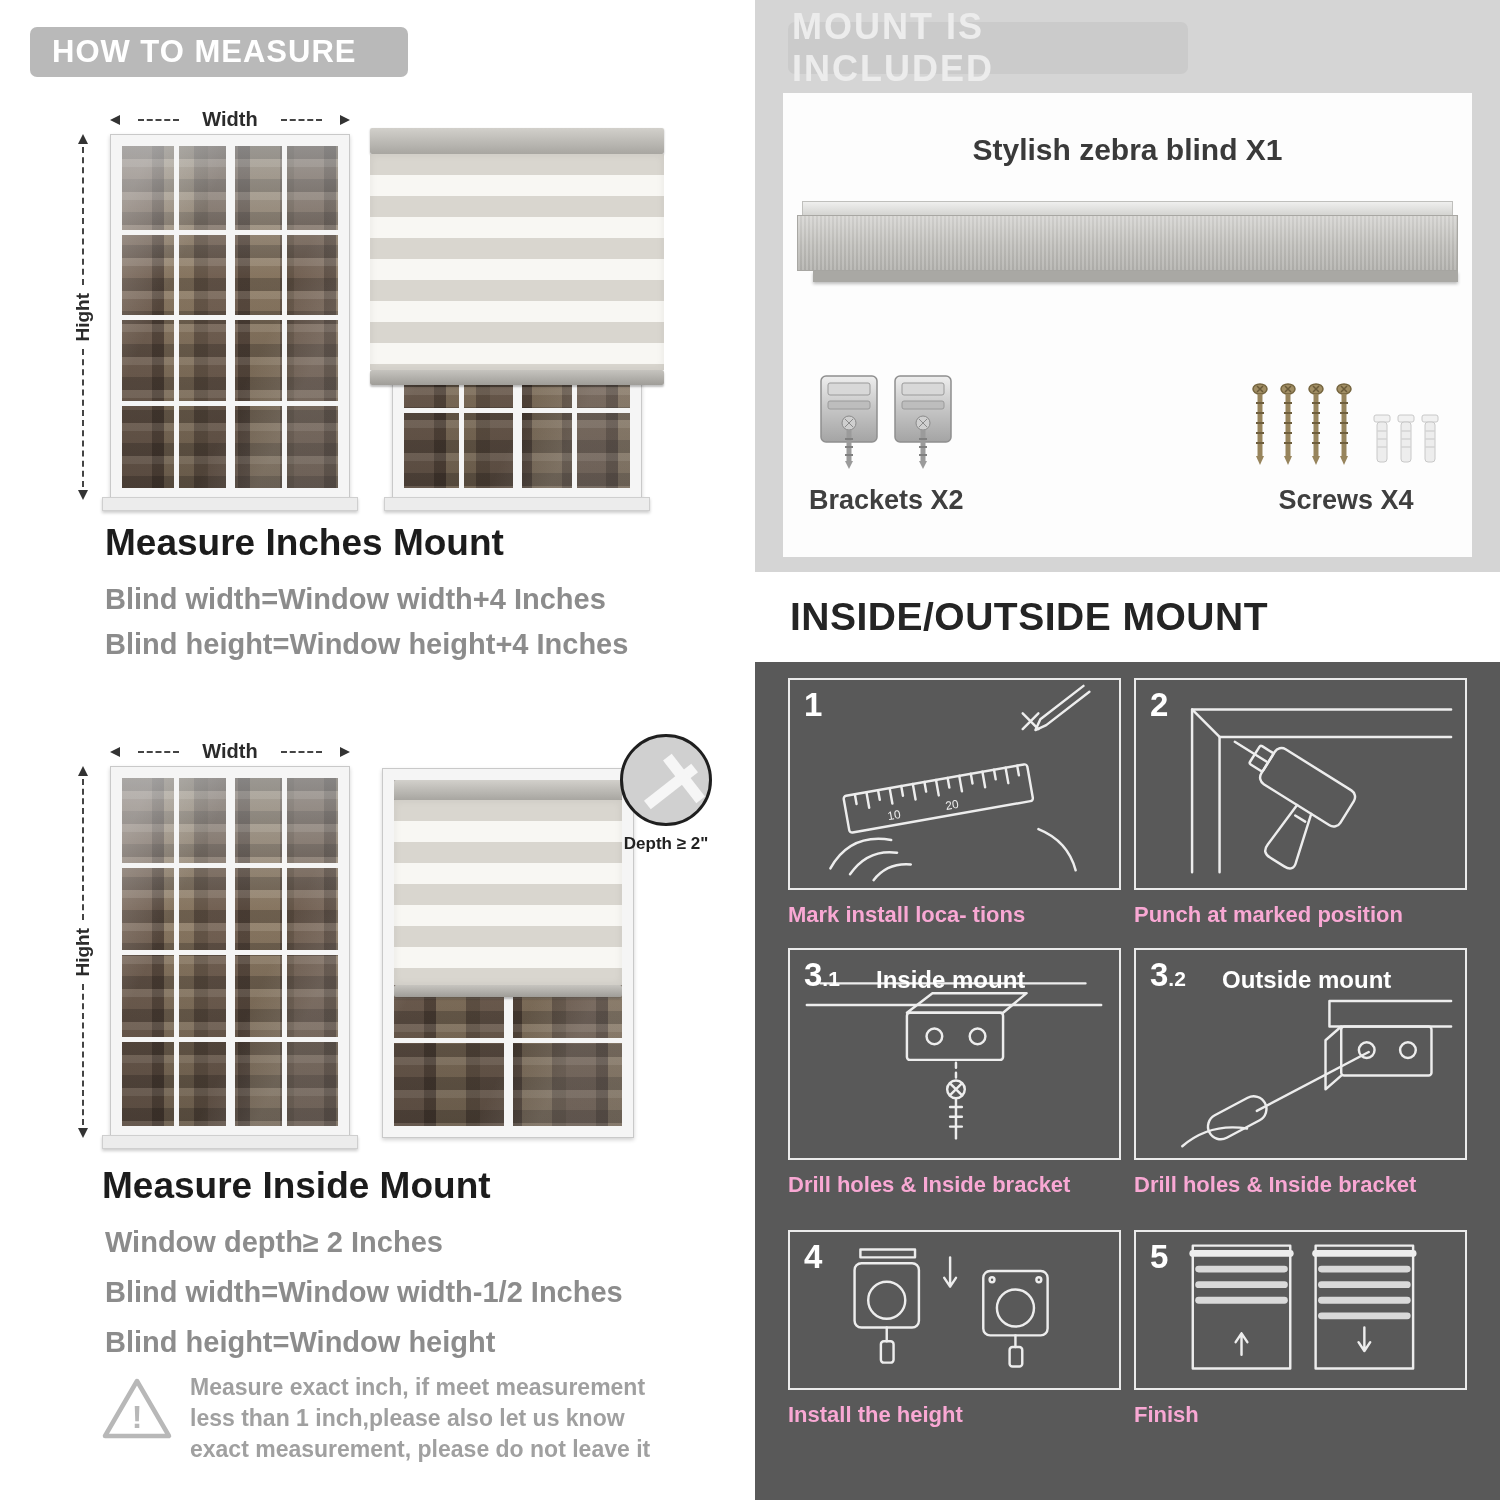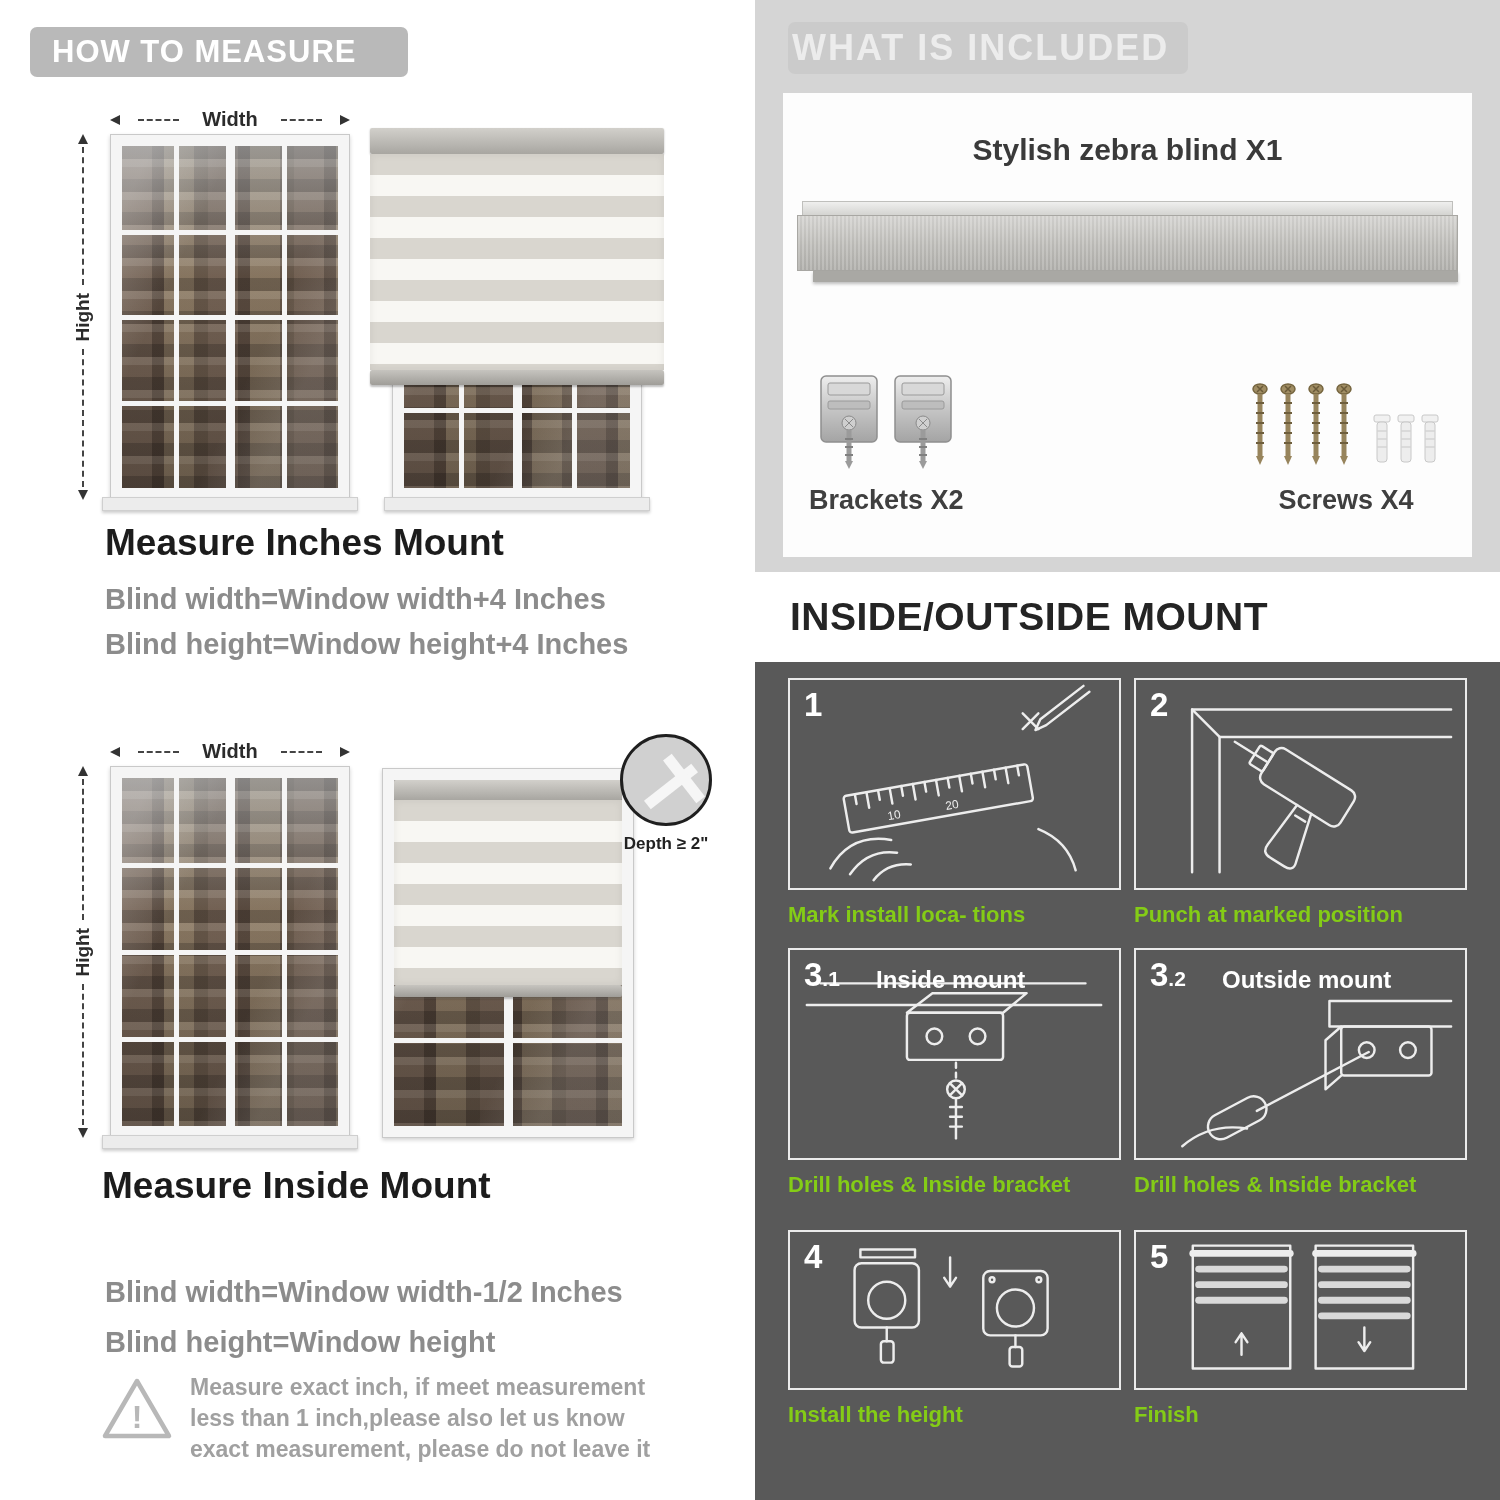--- a/index.html
+++ b/index.html
@@ -111,21 +111,21 @@
   .mount-strip { left:755px; top:572px; width:745px; height:90px; background:#ffffff; display:flex; align-items:center; }
   .mount-header { margin-left:35px; font-size:39px; font-weight:bold; color:#242424; letter-spacing:.5px; }
   .mount-panel { left:755px; top:662px; width:745px; height:838px; background:#595959; }
 
   .step { position:absolute; width:333px; }
   .step-box { position:relative; border:2px solid #ebebeb; box-sizing:border-box; width:100%; }
   .step-box.h212 { height:212px; } .step-box.h160 { height:160px; }
   .step-num { position:absolute; left:14px; top:6px; color:#fff; font-weight:bold; font-size:33px; z-index:2; }
   .step-num .sub { font-size:21px; }
   .step-title { position:absolute; left:86px; top:16px; color:#fff; font-weight:bold; font-size:24px; z-index:2; white-space:nowrap; }
-  .step-caption { margin-top:12px; color:#84cc16; font-weight:bold; font-size:22px; white-space:nowrap; }
+  .step-caption { margin-top:12px; color:#f9a8d4; font-weight:bold; font-size:22px; white-space:nowrap; }
   .step-box svg { display:block; width:100%; height:100%; }
   .step-box g.ln { stroke:#ededed; stroke-width:2.5; fill:none; stroke-linecap:round; stroke-linejoin:round; }
 
   .s1 { left:33px; top:16px; }  .s2 { left:379px; top:16px; }
   .s3 { left:33px; top:286px; } .s4 { left:379px; top:286px; }
   .s5 { left:33px; top:568px; } .s6 { left:379px; top:568px; }
 
   .hiddefs { position:absolute; width:0; height:0; overflow:hidden; }
 </style>
 </head>
@@ -256,34 +256,35 @@
         </div>
       </div>
     </div>
     <div class="depth-callout">
       <div class="depth-circle"></div>
       <div class="depth-text">Depth ≥ 2"</div>
     </div>
   </div>
 
   <div class="abs sec-title" style="left:102px; top:1165px;">Measure Inside Mount</div>
+  <div class="abs formula" style="left:105px; top:1226px;">Window depth≥ 2 Inches</div>
   <div class="abs formula" style="left:105px; top:1276px;">Blind width=Window width-1/2 Inches</div>
   <div class="abs formula" style="left:105px; top:1326px;">Blind height=Window height</div>
 
   <div class="abs" style="left:100px; top:1375px; width:74px; height:68px;">
     <svg viewBox="0 0 74 68" width="74" height="68">
       <path d="M37 6 L69 61 L5 61 Z" fill="none" stroke="#b8b8b8" stroke-width="4.5" stroke-linejoin="round"></path>
       <text x="37" y="53" text-anchor="middle" font-size="32" font-weight="bold" fill="#b8b8b8" font-family="Liberation Sans, sans-serif">!</text>
     </svg>
   </div>
   <div class="abs warn-text" style="left:190px; top:1372px; width:480px;">Measure exact inch, if meet measurement less than 1 inch,please also let us know exact measurement, please do not leave it</div>
 
   <div class="abs included-panel">
     <div class="included-badge">
-      <span>WHAT IS INCLUDED</span>
+      <span>MOUNT IS INCLUDED</span>
     </div>
     <div class="included-card">
       <div class="blind-title">Stylish zebra blind X1</div>
       <div class="headrail">
         <div class="hr-top"></div>
         <div class="hr-front"></div>
         <div class="hr-lip"></div>
       </div>
       <div class="items-row">
         <div class="pack-item">

